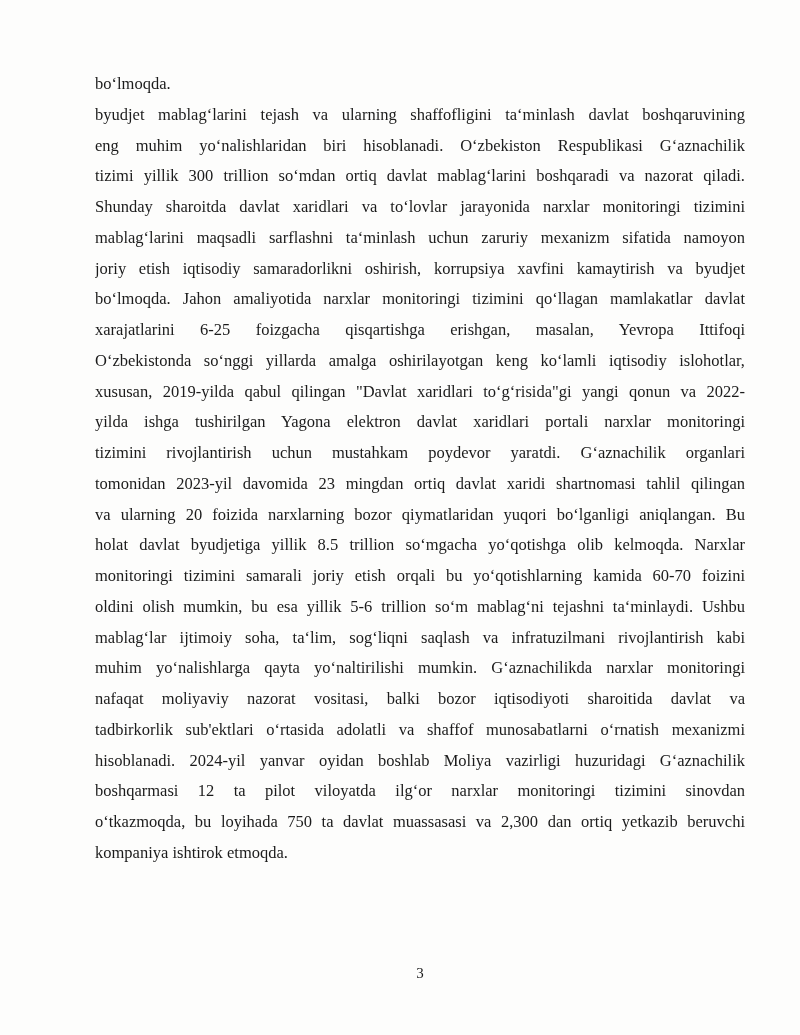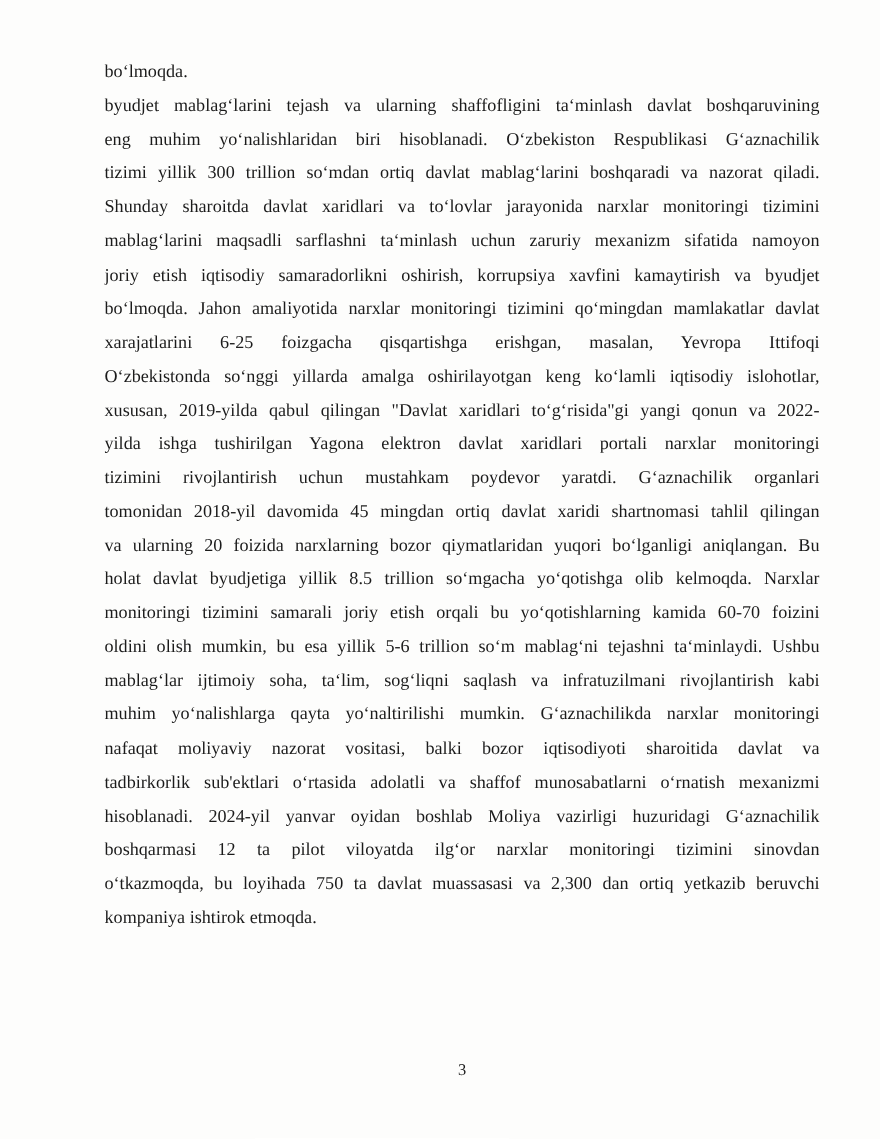--- a/index.html
+++ b/index.html
@@ -12,21 +12,21 @@
     width: 800px;
     height: 1035px;
     background: #fdfdfc;
     font-family: "Liberation Serif", "DejaVu Serif", serif;
     color: #1b1b1b;
     overflow: hidden;
   }
   .text-block {
     position: absolute;
     left: 95px;
-    top: 50px;
+    top: 69px;
     width: 650px;
   }
   .line {
     font-size: 16.5px;
     line-height: 30.75px;
     height: 30.75px;
     text-align: justify;
     text-align-last: justify;
     overflow: hidden;
   }
@@ -53,27 +53,27 @@
 
 <div class="sheet">
   <div class="text-block" id="text-block">
       <div class="line no-justify">bo‘lmoqda.</div>
       <div class="line">byudjet mablag‘larini tejash va ularning shaffofligini ta‘minlash davlat boshqaruvining</div>
       <div class="line">eng muhim yo‘nalishlaridan biri hisoblanadi. O‘zbekiston Respublikasi G‘aznachilik</div>
       <div class="line">tizimi yillik 300 trillion so‘mdan ortiq davlat mablag‘larini boshqaradi va nazorat qiladi.</div>
       <div class="line">Shunday sharoitda davlat xaridlari va to‘lovlar jarayonida narxlar monitoringi tizimini</div>
       <div class="line">mablag‘larini maqsadli sarflashni ta‘minlash uchun zaruriy mexanizm sifatida namoyon</div>
       <div class="line">joriy etish iqtisodiy samaradorlikni oshirish, korrupsiya xavfini kamaytirish va byudjet</div>
-      <div class="line">bo‘lmoqda. Jahon amaliyotida narxlar monitoringi tizimini qo‘mingdan mamlakatlar davlat</div>
+      <div class="line">bo‘lmoqda. Jahon amaliyotida narxlar monitoringi tizimini qo‘llagan mamlakatlar davlat</div>
       <div class="line">xarajatlarini 6-25 foizgacha qisqartishga erishgan, masalan, Yevropa Ittifoqi</div>
       <div class="line">O‘zbekistonda so‘nggi yillarda amalga oshirilayotgan keng ko‘lamli iqtisodiy islohotlar,</div>
       <div class="line">xususan, 2019-yilda qabul qilingan "Davlat xaridlari to‘g‘risida"gi yangi qonun va 2022-</div>
       <div class="line">yilda ishga tushirilgan Yagona elektron davlat xaridlari portali narxlar monitoringi</div>
       <div class="line">tizimini rivojlantirish uchun mustahkam poydevor yaratdi. G‘aznachilik organlari</div>
-      <div class="line">tomonidan 2018-yil davomida 45 mingdan ortiq davlat xaridi shartnomasi tahlil qilingan</div>
+      <div class="line">tomonidan 2023-yil davomida 23 mingdan ortiq davlat xaridi shartnomasi tahlil qilingan</div>
       <div class="line">va ularning 20 foizida narxlarning bozor qiymatlaridan yuqori bo‘lganligi aniqlangan. Bu</div>
       <div class="line">holat davlat byudjetiga yillik 8.5 trillion so‘mgacha yo‘qotishga olib kelmoqda. Narxlar</div>
       <div class="line">monitoringi tizimini samarali joriy etish orqali bu yo‘qotishlarning kamida 60-70 foizini</div>
       <div class="line">oldini olish mumkin, bu esa yillik 5-6 trillion so‘m mablag‘ni tejashni ta‘minlaydi. Ushbu</div>
       <div class="line">mablag‘lar ijtimoiy soha, ta‘lim, sog‘liqni saqlash va infratuzilmani rivojlantirish kabi</div>
       <div class="line">muhim yo‘nalishlarga qayta yo‘naltirilishi mumkin. G‘aznachilikda narxlar monitoringi</div>
       <div class="line">nafaqat moliyaviy nazorat vositasi, balki bozor iqtisodiyoti sharoitida davlat va</div>
       <div class="line">tadbirkorlik sub'ektlari o‘rtasida adolatli va shaffof munosabatlarni o‘rnatish mexanizmi</div>
       <div class="line">hisoblanadi. 2024-yil yanvar oyidan boshlab Moliya vazirligi huzuridagi G‘aznachilik</div>
       <div class="line">boshqarmasi 12 ta pilot viloyatda ilg‘or narxlar monitoringi tizimini sinovdan</div>

